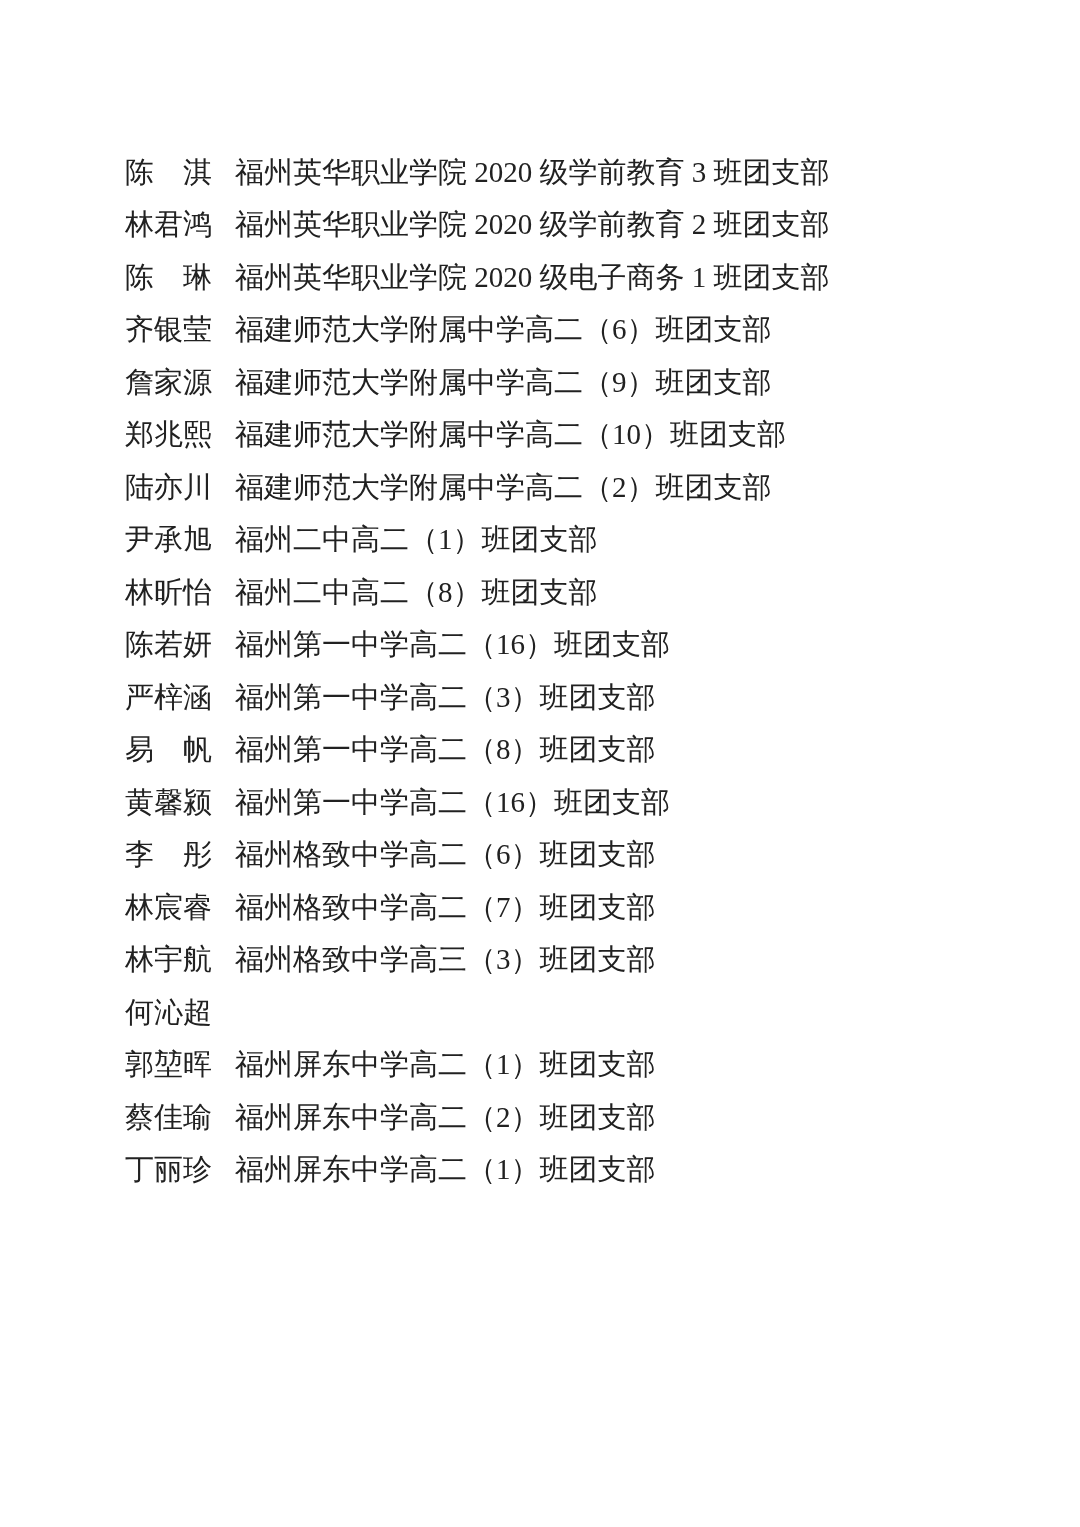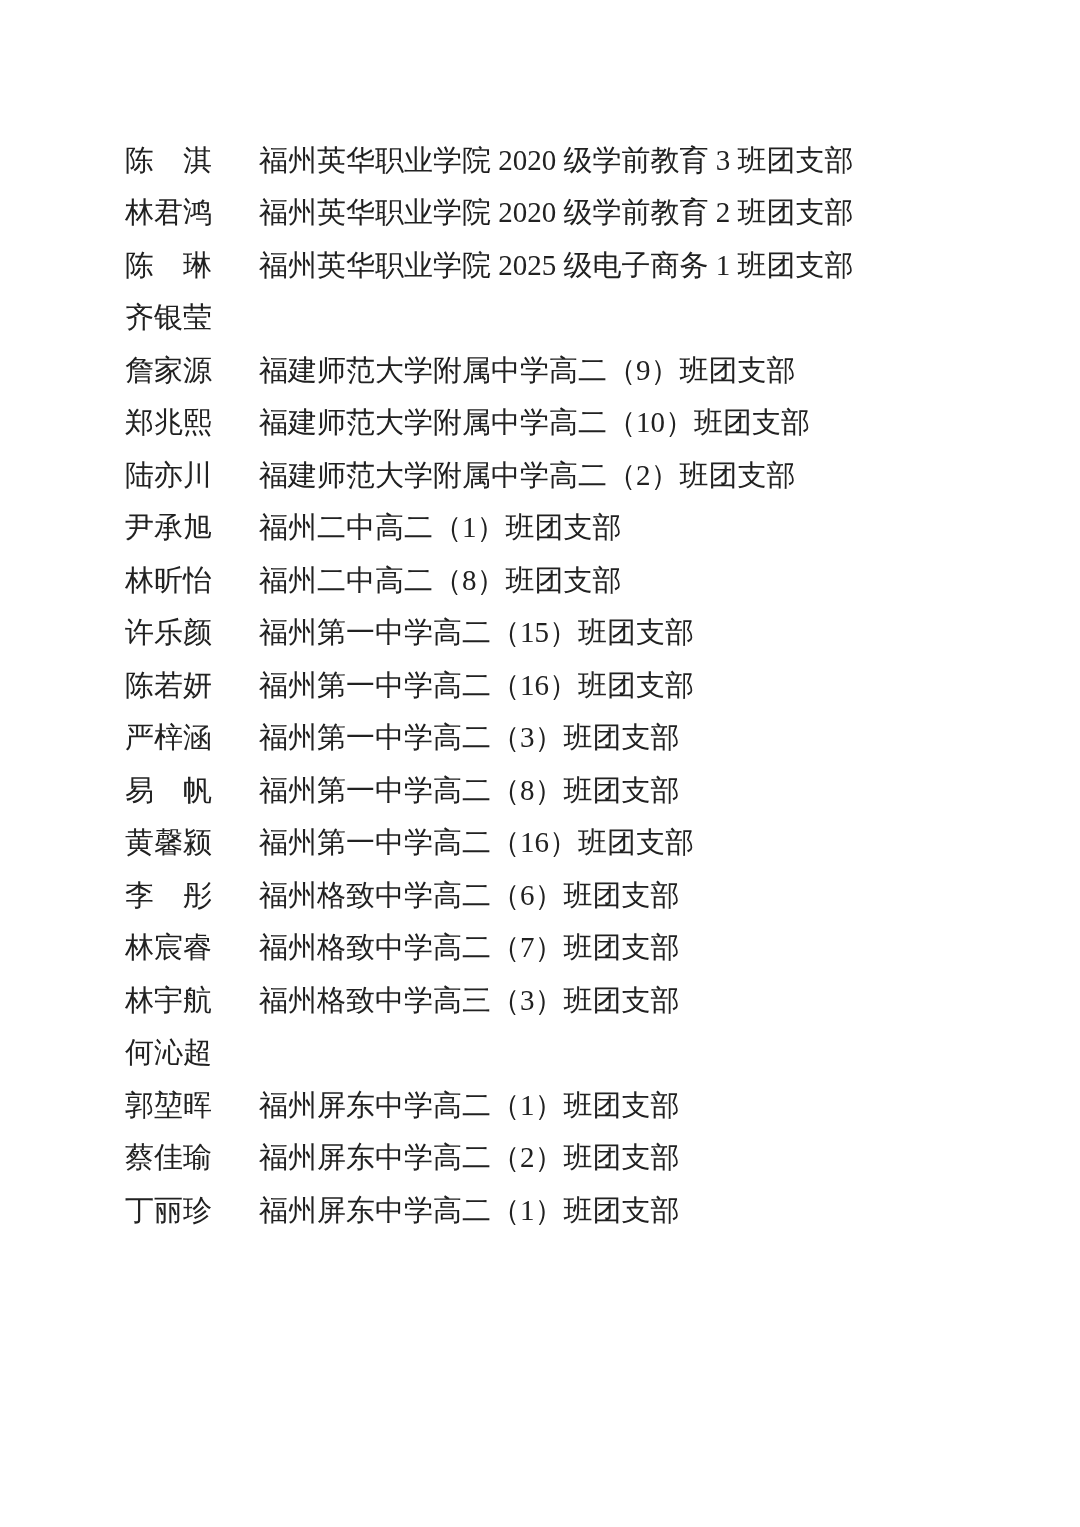--- a/index.html
+++ b/index.html
@@ -20,82 +20,78 @@
     font-family: "Liberation Serif", "DejaVu Serif", serif;
     color: #212121;
   }
   .roster {
     position: absolute;
     left: 125px;
     top: 134px;
   }
   .row {
     display: flex;
-    align-items: center;
+    align-items: flex-end;
     height: 52.5px;
     white-space: pre;
-    gap: 14px;
   }
   .name {
     display: inline-block;
     width: 87px;
     font-size: 29px;
     line-height: 1;
     text-align: justify;
     text-align-last: justify;
   }
   .org {
-    margin-left: 33px;
+    margin-left: 23px;
     font-size: 29px;
     line-height: 1;
   }
 </style>
 </head>
 <body>
 
 <div class="page" style="color: rgb(33, 33, 33); background: rgb(255, 255, 255);">
   <div class="roster">
       <div class="row">
     <span class="name">陈淇</span>
     <span class="org">福州英华职业学院 2020 级学前教育 3 班团支部</span>
   </div>
       <div class="row">
     <span class="name">林君鸿</span>
     <span class="org">福州英华职业学院 2020 级学前教育 2 班团支部</span>
   </div>
       <div class="row">
     <span class="name">陈琳</span>
-    <span class="org">福州英华职业学院 2025 级电子商务 1 班团支部</span>
+    <span class="org">福州英华职业学院 2020 级电子商务 1 班团支部</span>
   </div>
       <div class="row">
     <span class="name">齐银莹</span>
+    <span class="org">福建师范大学附属中学高二（6）班团支部</span>
   </div>
       <div class="row">
     <span class="name">詹家源</span>
     <span class="org">福建师范大学附属中学高二（9）班团支部</span>
   </div>
       <div class="row">
     <span class="name">郑兆熙</span>
     <span class="org">福建师范大学附属中学高二（10）班团支部</span>
   </div>
       <div class="row">
     <span class="name">陆亦川</span>
     <span class="org">福建师范大学附属中学高二（2）班团支部</span>
   </div>
       <div class="row">
     <span class="name">尹承旭</span>
     <span class="org">福州二中高二（1）班团支部</span>
   </div>
       <div class="row">
     <span class="name">林昕怡</span>
     <span class="org">福州二中高二（8）班团支部</span>
-  </div>
-      <div class="row">
-    <span class="name">许乐颜</span>
-    <span class="org">福州第一中学高二（15）班团支部</span>
   </div>
       <div class="row">
     <span class="name">陈若妍</span>
     <span class="org">福州第一中学高二（16）班团支部</span>
   </div>
       <div class="row">
     <span class="name">严梓涵</span>
     <span class="org">福州第一中学高二（3）班团支部</span>
   </div>
       <div class="row">

